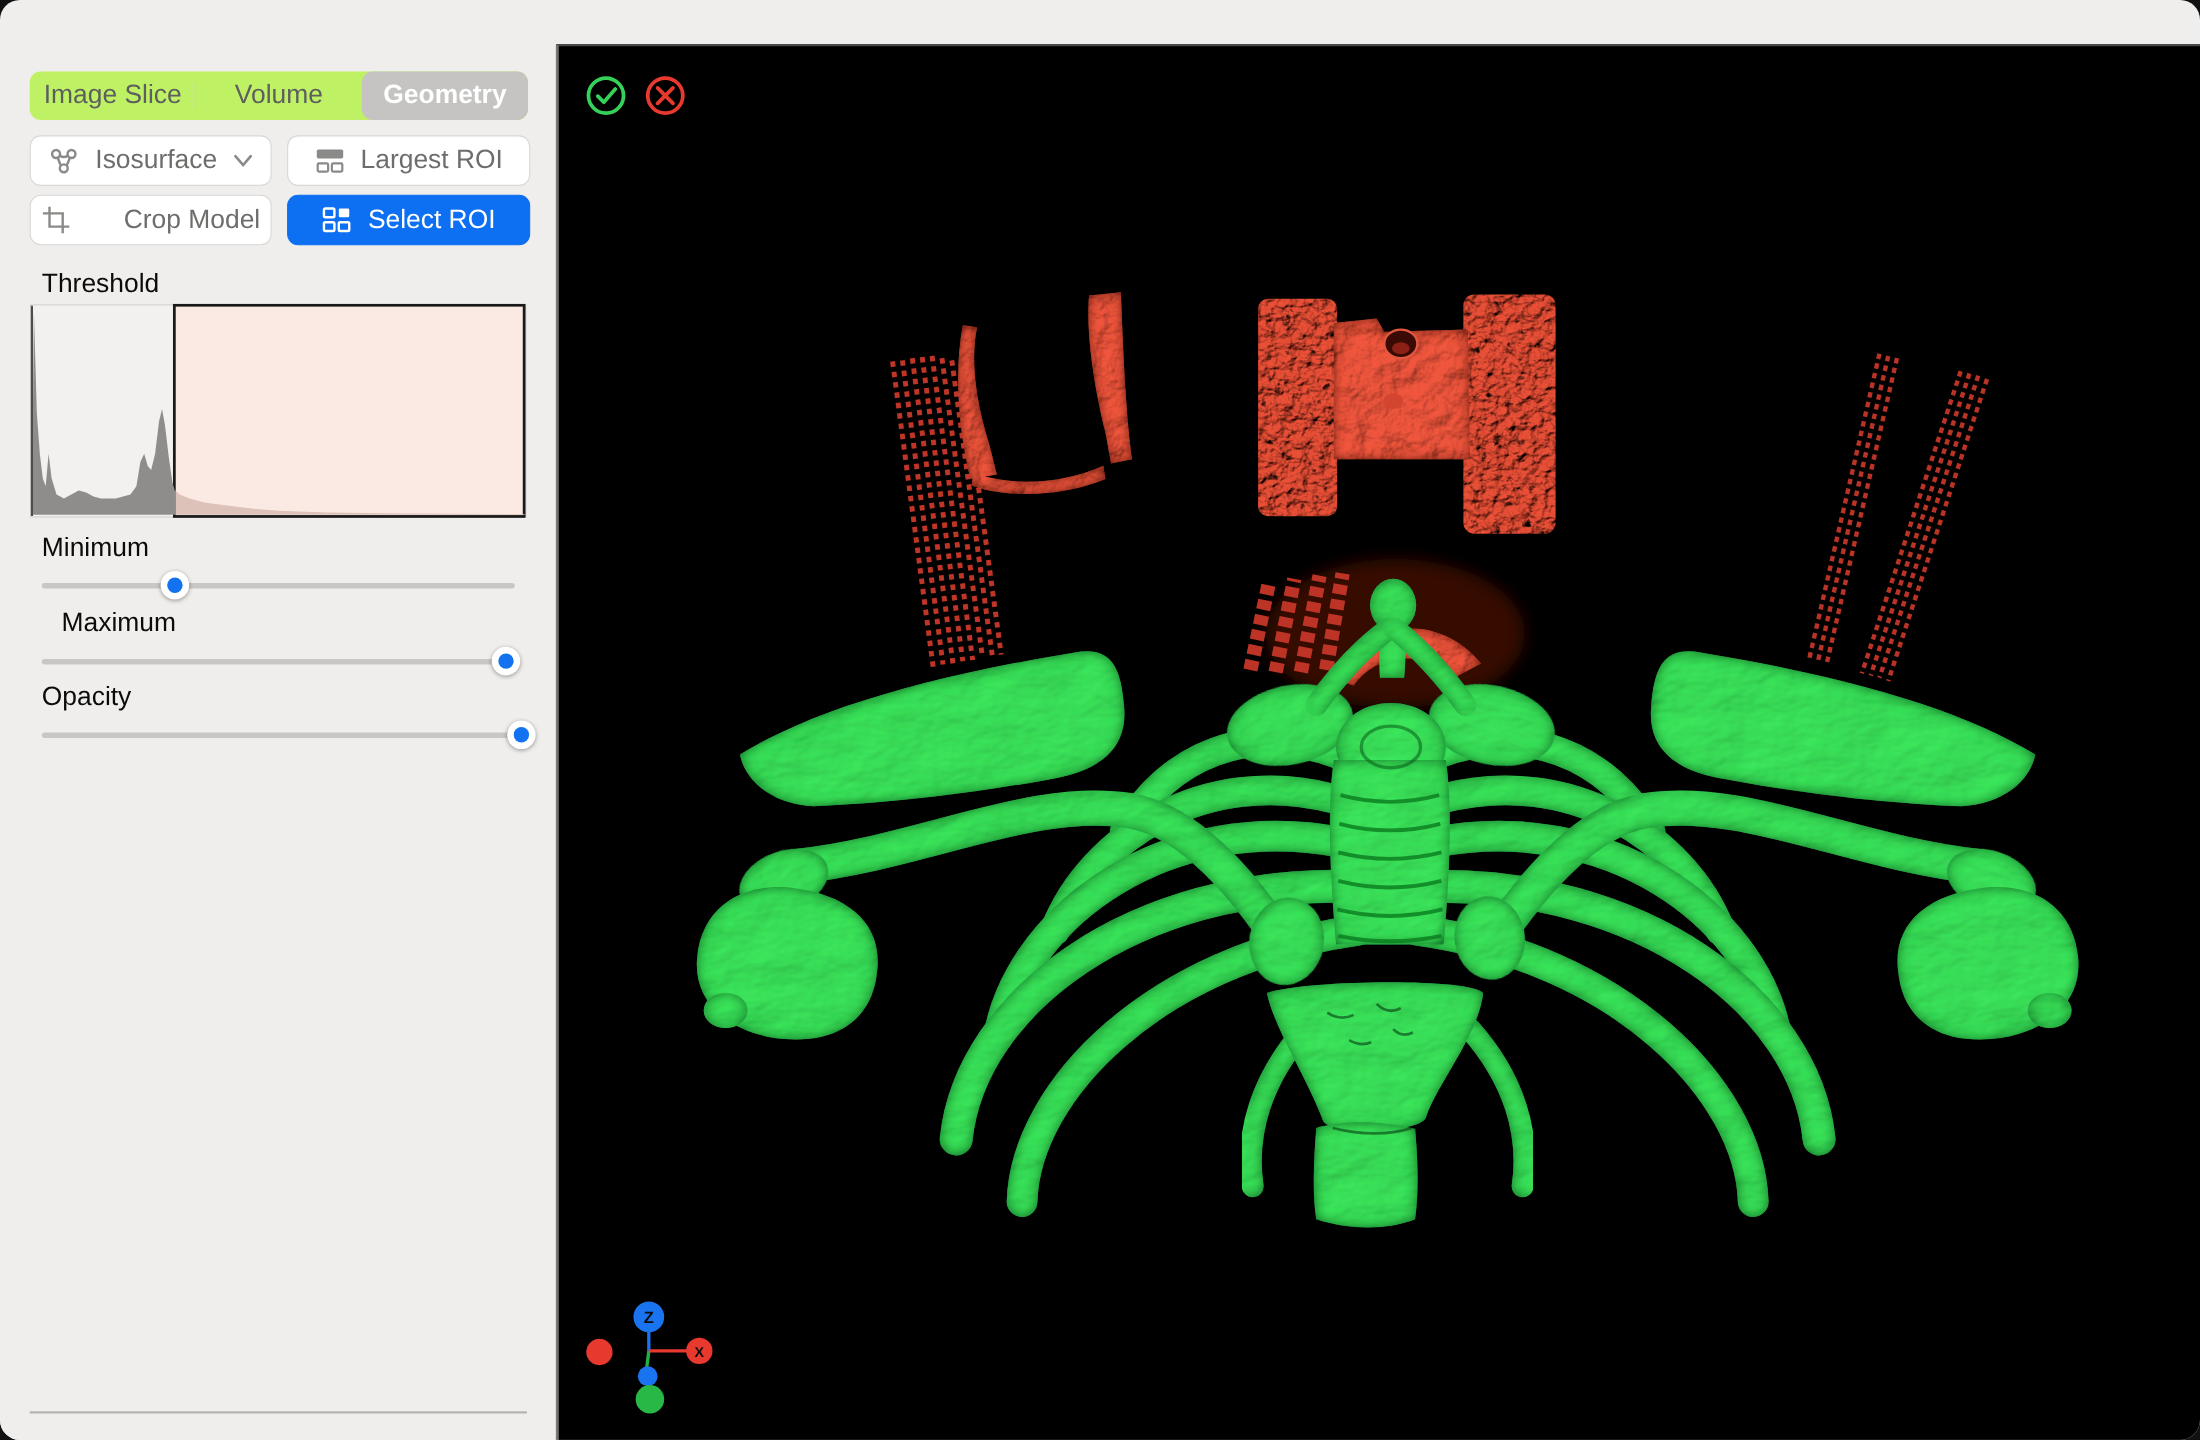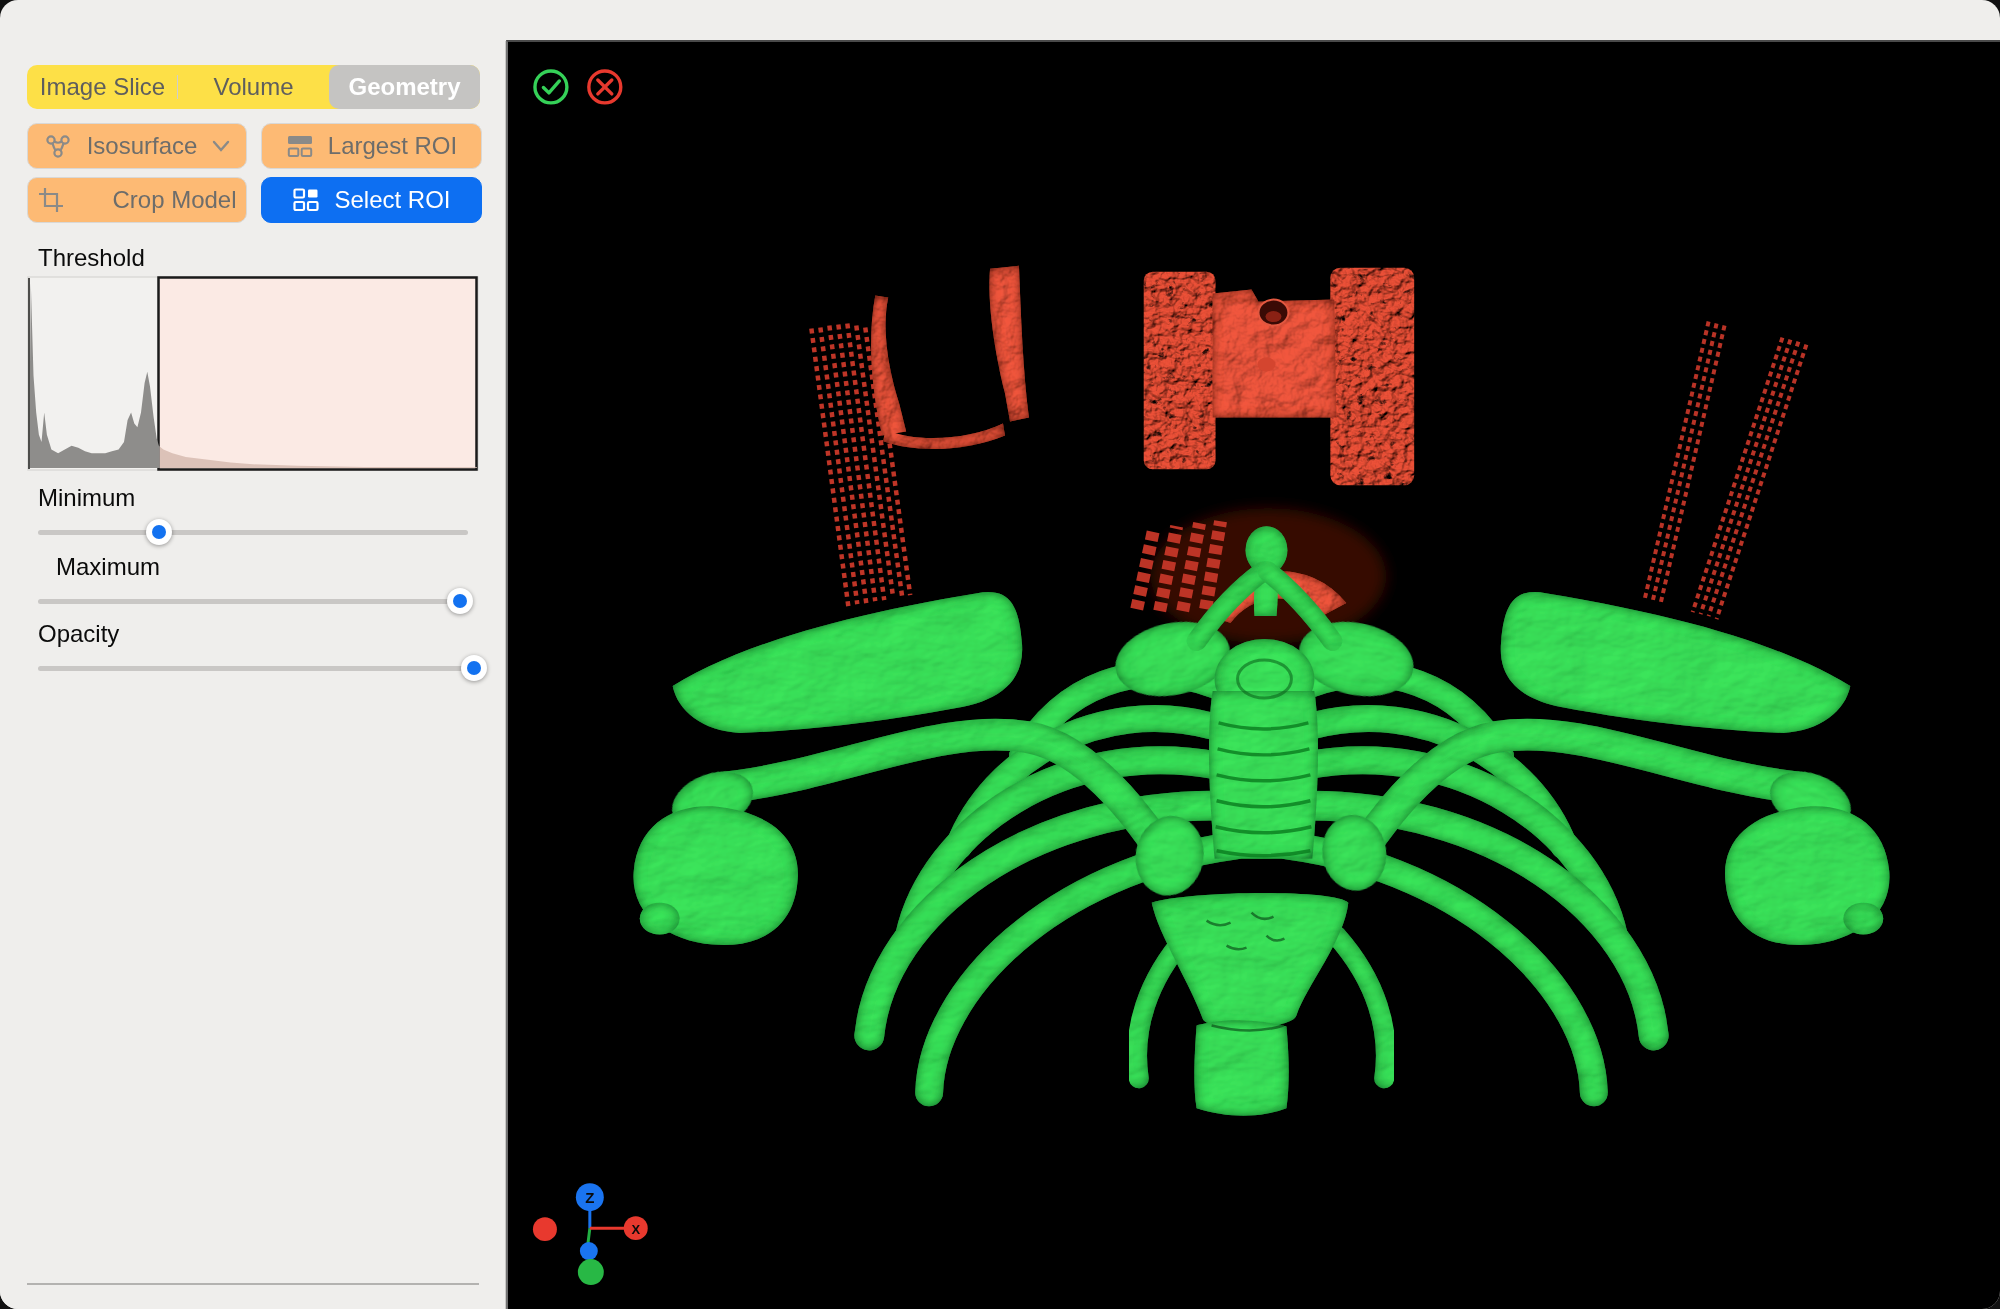--- a/index.html
+++ b/index.html
@@ -8,26 +8,26 @@
   
   .titlebar{position:absolute;left:0;top:0;width:100%;height:40px;background:#ffffff;border-bottom:1px solid #e4e3e1;}
   .traffic{position:absolute;top:10px;width:21px;height:21px;border-radius:50%;}
   .t-red{left:11px;background:#ff5f57;border:1px solid #e0443d;}
   .t-yellow{left:41px;background:#febc2e;border:1px solid #dfa023;}
   .t-green{left:71px;background:#28c840;border:1px solid #1eab32;}
   .title-text{position:absolute;left:113px;top:7px;font-size:25px;font-weight:bold;color:#3c3c3c;}
   
   .sidebar{position:absolute;left:0;top:41px;width:505px;height:1268px;background:#efeeec;border-right:1px solid #c9c8c6;}
   .abs{position:absolute;}
-  .segmented{left:27px;top:24px;width:453px;height:44px;background:#fde047;border-radius:10px;display:flex;align-items:stretch;}
+  .segmented{left:27px;top:24px;width:453px;height:44px;background:#bef264;border-radius:10px;display:flex;align-items:stretch;}
   .segment{flex:1;display:flex;align-items:center;justify-content:center;font-size:24px;color:#5e5e5e;border-radius:10px;position:relative;cursor:default;}
   .segment.selected{background:#c5c4c2;color:#ffffff;font-weight:bold;}
   .seg-div{position:absolute;right:0;top:10px;width:1px;height:24px;background:#cfcecc;}
   .btn{height:44px;border-radius:10px;display:flex;align-items:center;justify-content:center;gap:14px;font-size:24px;}
-  .btn-plain{background:#fdba74;border:1px solid #d9d8d6;color:#6d6d6b;}
+  .btn-plain{background:#ffffff;border:1px solid #d9d8d6;color:#6d6d6b;}
   .btn-primary{background:#0d6ff2;border:1px solid #0d6ff2;color:#ffffff;font-weight:500;}
   .label-black{font-size:24px;color:#0b0b0b;}
   .hist-box{left:27px;top:235px;width:452px;height:195px;}
   .slider{height:28px;}
   .slider .track{position:absolute;left:10px;right:10px;top:12px;height:5px;border-radius:3px;background:#c9c7c5;}
   .thumb{position:absolute;top:1px;width:26px;height:26px;margin-left:-13px;background:#ffffff;border-radius:50%;box-shadow:0 1px 4px rgba(0,0,0,.38);}
   .thumb::after{content:"";position:absolute;left:6px;top:6px;width:14px;height:14px;border-radius:50%;background:#1372f0;}
   .separator{left:27px;top:1242px;width:452px;height:2px;background:#b3b2b0;}
   
   .viewport{position:absolute;left:506px;top:40px;width:1494px;height:1269px;background:#000;border-top:2px solid #4a4a4a;border-left:2px solid #707070;box-sizing:border-box;}

